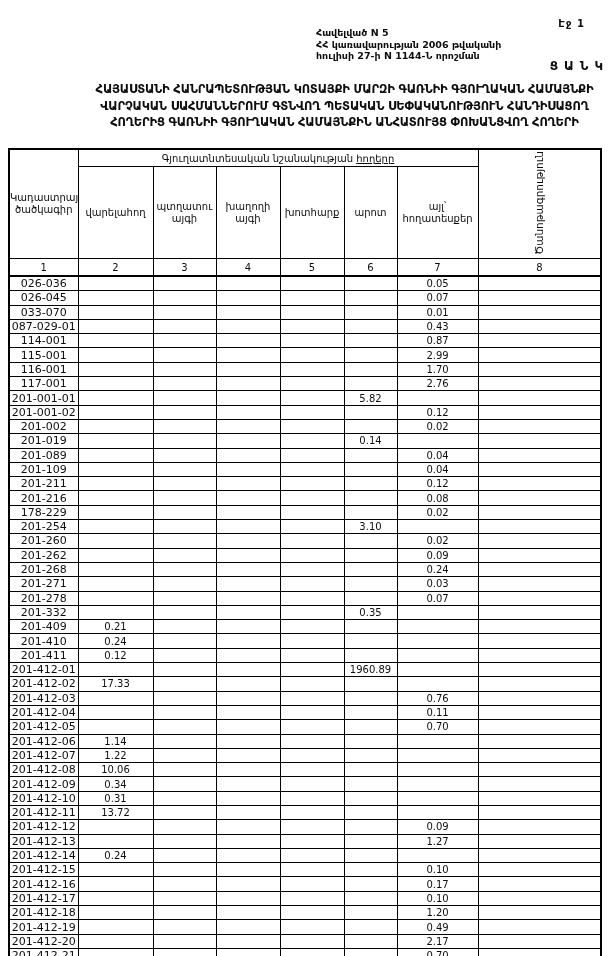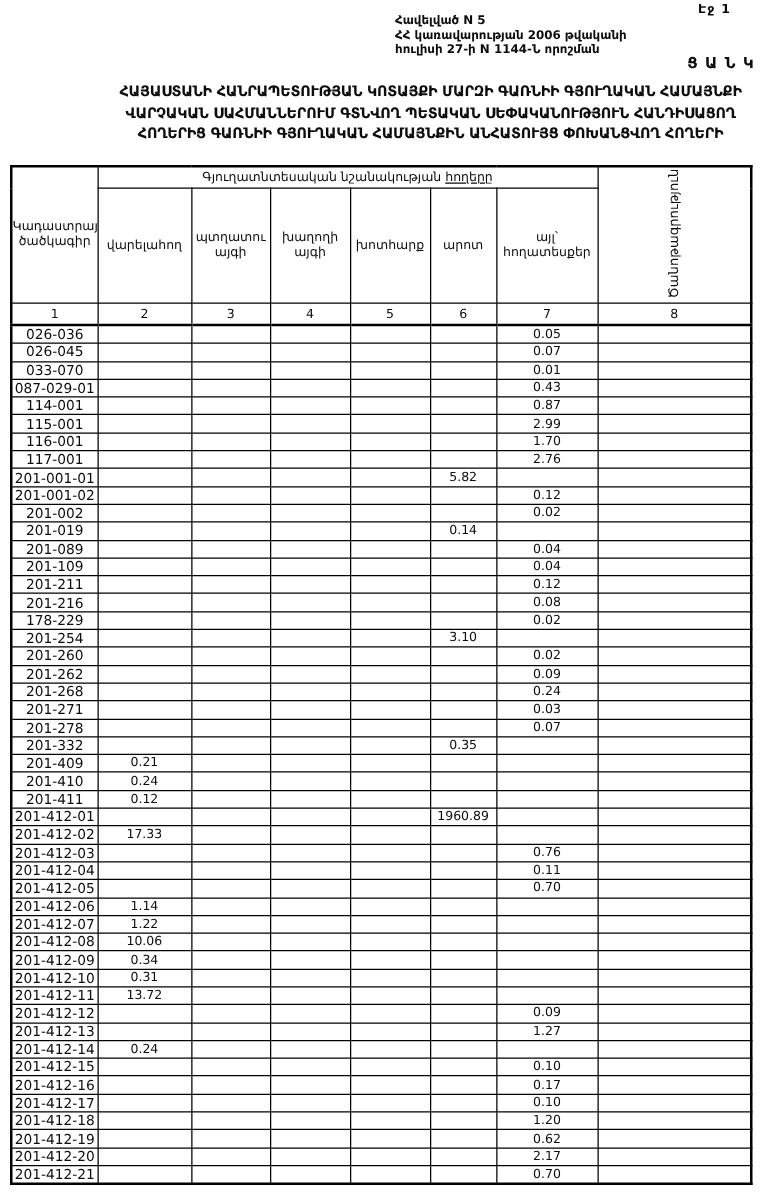--- a/index.html
+++ b/index.html
@@ -4,21 +4,21 @@
 <style>
   html,body{margin:0;padding:0;}
   body{
     width:609px;height:956px;
     background:#ffffff;
     font-family:"DejaVu Sans", sans-serif;
     color:#0d0d0d;
     position:relative;
     overflow:hidden;
   }
-  .page{position:absolute;inset:0;}
+  .page{position:absolute;inset:0;margin-top:16px;}
 
   .page-num{
     position:absolute;top:2px;right:24px;
     font-size:10px;font-weight:bold;letter-spacing:1px;
   }
   .appendix{
     position:absolute;top:11px;left:316px;width:305px;
     text-align:left;font-size:9.5px;font-weight:bold;line-height:1.22;
   }
   .doc-title{
@@ -567,21 +567,21 @@
           <td>1.20</td>
           <td></td>
         </tr>
         <tr>
           <td class="code">201-412-19</td>
           <td></td>
           <td></td>
           <td></td>
           <td></td>
           <td></td>
-          <td>0.62</td>
+          <td>0.49</td>
           <td></td>
         </tr>
         <tr>
           <td class="code">201-412-20</td>
           <td></td>
           <td></td>
           <td></td>
           <td></td>
           <td></td>
           <td>2.17</td>

